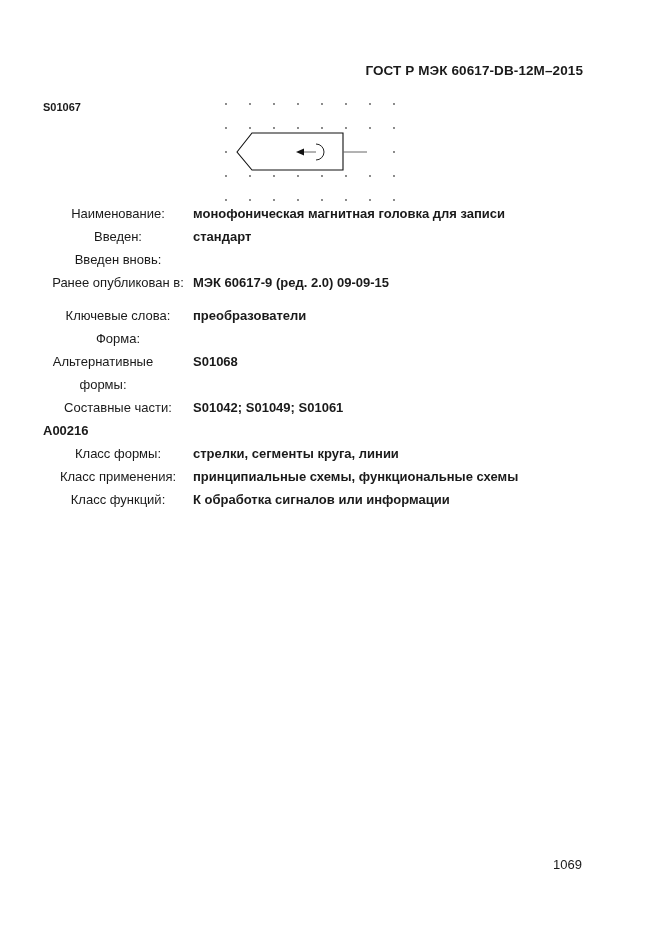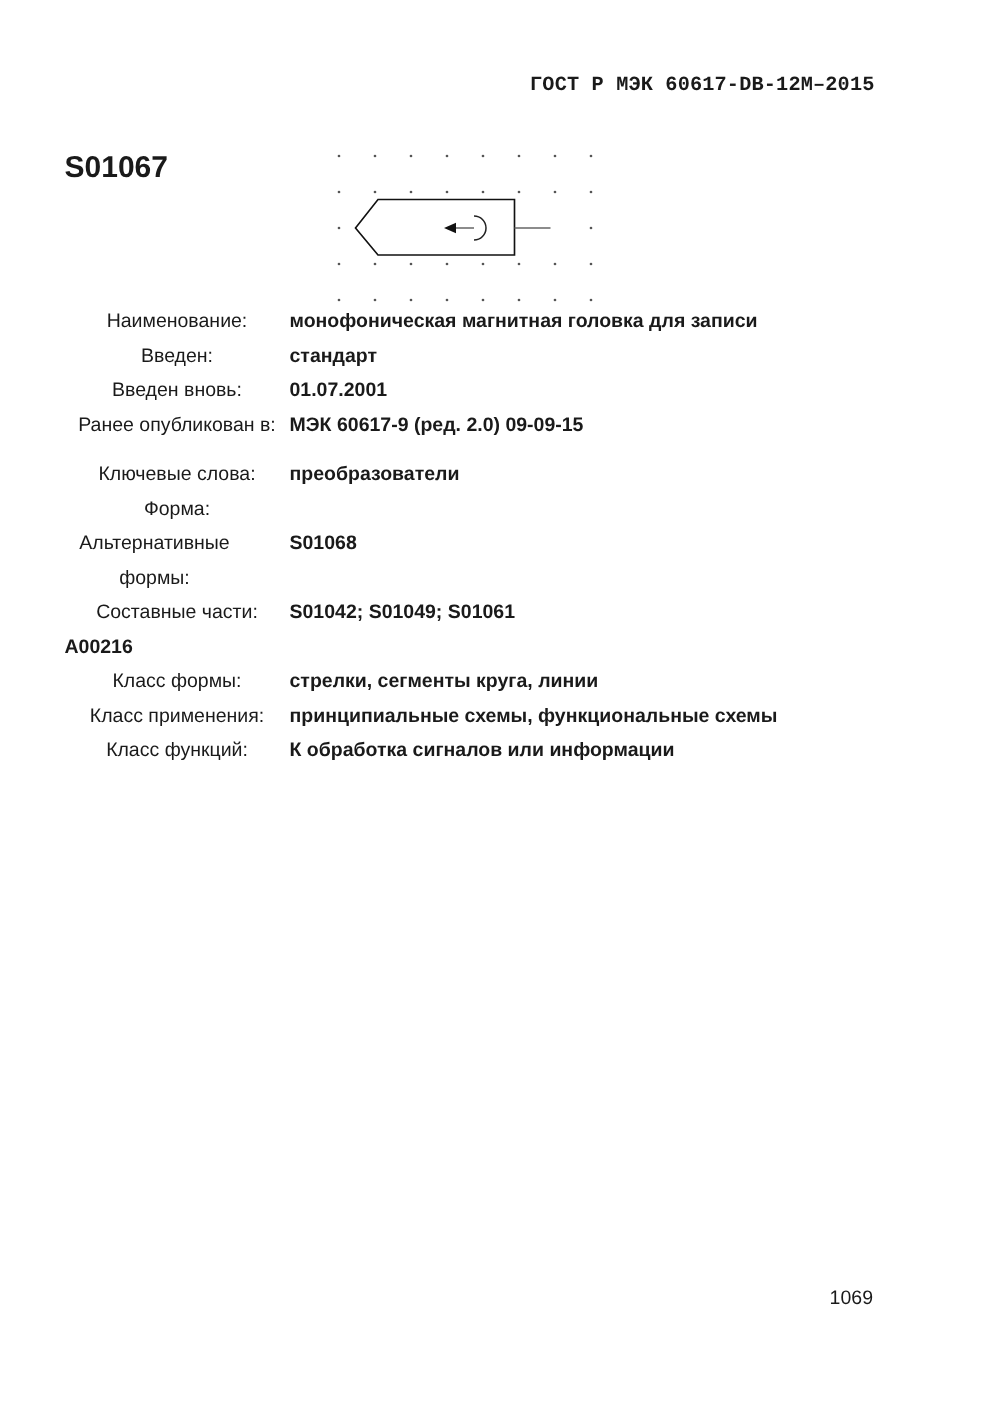--- a/index.html
+++ b/index.html
@@ -1,19 +1,19 @@
 <!DOCTYPE html>
 <html><head>
   <meta charset="utf-8">
   <style>
     html, body { margin: 0; padding: 0; background: #ffffff; }
     body { width: 661px; height: 936px; position: relative; overflow: hidden;
            font-family: "Liberation Sans", sans-serif; color: #1a1a1a; }
-    .header { position: absolute; top: 50px; right: 78px; font-weight: bold; font-size: 13.5px; letter-spacing: 0.1px; font-family: Liberation Mono, monospace; }
-    .code { position: absolute; top: 101px; left: 43px; font-weight: bold; font-size: 20px; }
+    .header { position: absolute; top: 63px; right: 78px; font-weight: bold; font-size: 13.5px; letter-spacing: 0.1px; }
+    .code { position: absolute; top: 101px; left: 43px; font-weight: bold; font-size: 11px; }
     .symbol { position: absolute; left: 215px; top: 95px; width: 200px; height: 115px; }
     .fields { position: absolute; left: 43px; top: 202px; width: 560px; font-size: 13px; }
     .row { display: flex; line-height: 23px; }
     .row .label { width: 150px; flex: none; text-align: center; }
     .row .value { flex: 1; font-weight: bold; }
     .gap { height: 10px; }
     .page-num { position: absolute; top: 857px; right: 79px; font-size: 13px; }
   </style>
 </head>
 <body>
@@ -73,21 +73,20 @@
   <div class="row">
     <span class="label">Наименование:</span>
     <span class="value">монофоническая магнитная головка для записи</span>
   </div>
   <div class="row">
     <span class="label">Введен:</span>
     <span class="value">стандарт</span>
   </div>
   <div class="row">
     <span class="label">Введен вновь:</span>
-    <span class="value">01.07.2001</span>
   </div>
   <div class="row">
     <span class="label">Ранее опубликован в:</span>
     <span class="value">МЭК 60617-9 (ред. 2.0) 09-09-15</span>
   </div>
 
   <div class="gap"></div>
 
   <div class="row">
     <span class="label">Ключевые слова:</span>

